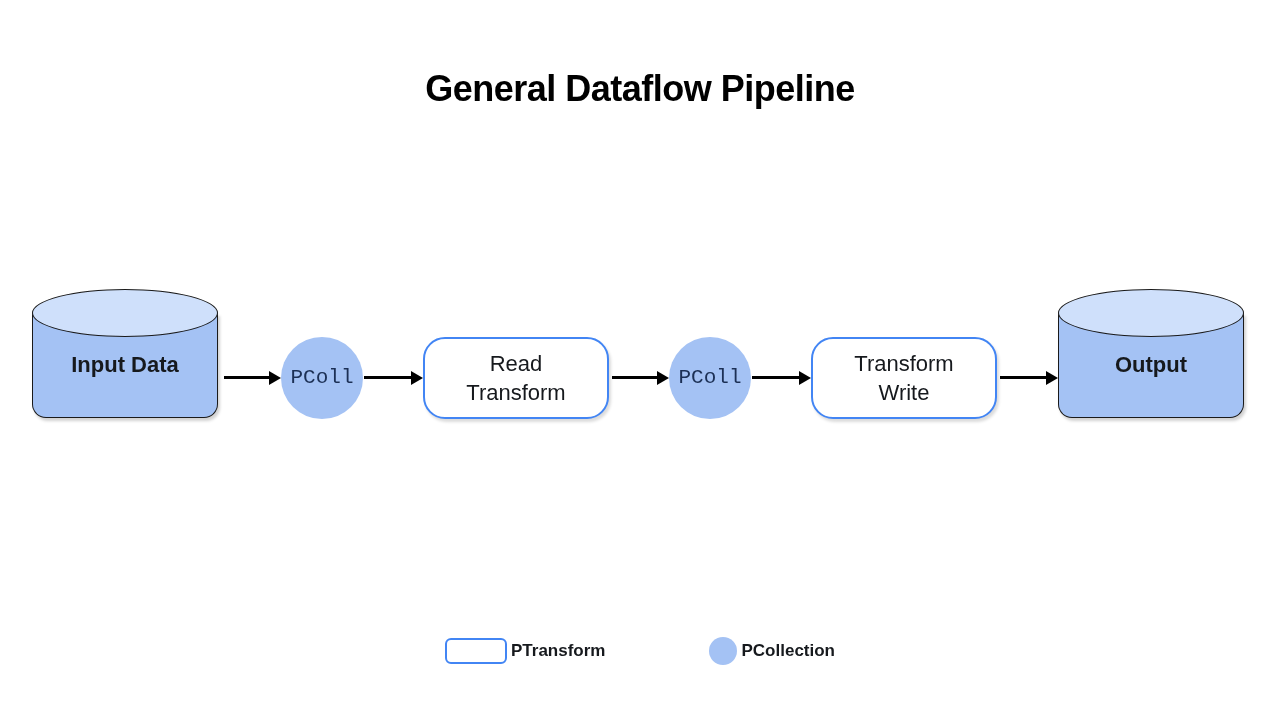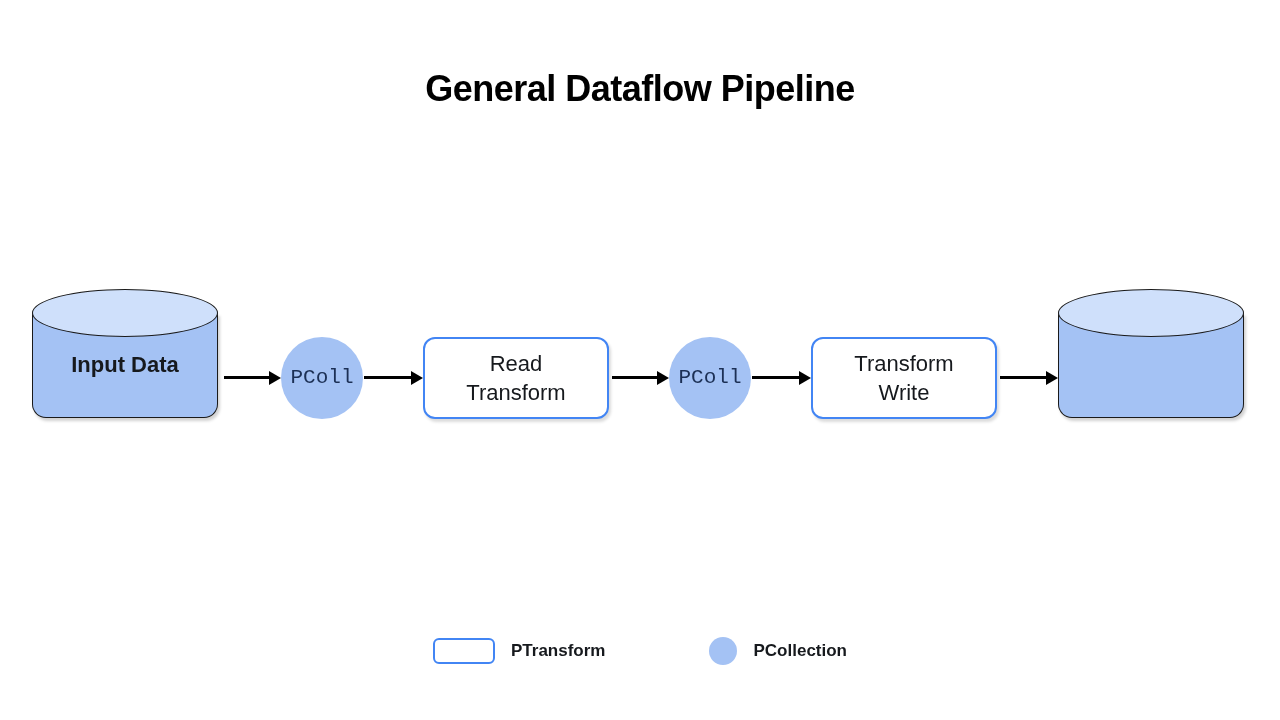--- a/index.html
+++ b/index.html
@@ -101,21 +101,21 @@
   }
   #pcoll-1 { left: 281px; }
   #pcoll-2 { left: 669px; }
 
   
   .ptransform {
     position: absolute;
     height: 82px;
     background: #ffffff;
     border: 2.2px solid #4285f4;
-    border-radius: 12px;
+    border-radius: 22px;
     display: flex;
     align-items: center;
     justify-content: center;
     box-sizing: border-box;
     top: 67px;
     box-shadow: 2px 3px 3px rgba(0,0,0,0.14);
   }
   .ptransform-label {
     font-size: 22px;
     color: #16191d;
@@ -176,21 +176,21 @@
     width: 1280px;
     height: 34px;
     display: flex;
     justify-content: center;
     align-items: center;
     gap: 104px;
   }
   .legend-item {
     display: flex;
     align-items: center;
-    gap: 16px;
+    gap: 4px;
   }
   .legend-swatch-box {
     width: 62px;
     height: 26px;
     background: #ffffff;
     border: 2px solid #4285f4;
     border-radius: 6px;
     box-sizing: border-box;
   }
   .legend-swatch-circle {
@@ -258,20 +258,21 @@
   </div>
 
   <div class="arrow" id="arrow-5">
     <div class="arrow-line"></div>
     <div class="arrow-head"></div>
   </div>
 
   <div class="cylinder" id="cylinder-output">
     <div class="cyl-body"></div>
     <div class="cyl-top"></div>
+    <div class="cyl-label">Output</div>
   </div>
 
 </div>
 
 <div id="legend">
   <div class="legend-item">
     <div class="legend-swatch-box"></div>
     <span class="legend-label">PTransform</span>
   </div>
   <div class="legend-item">

